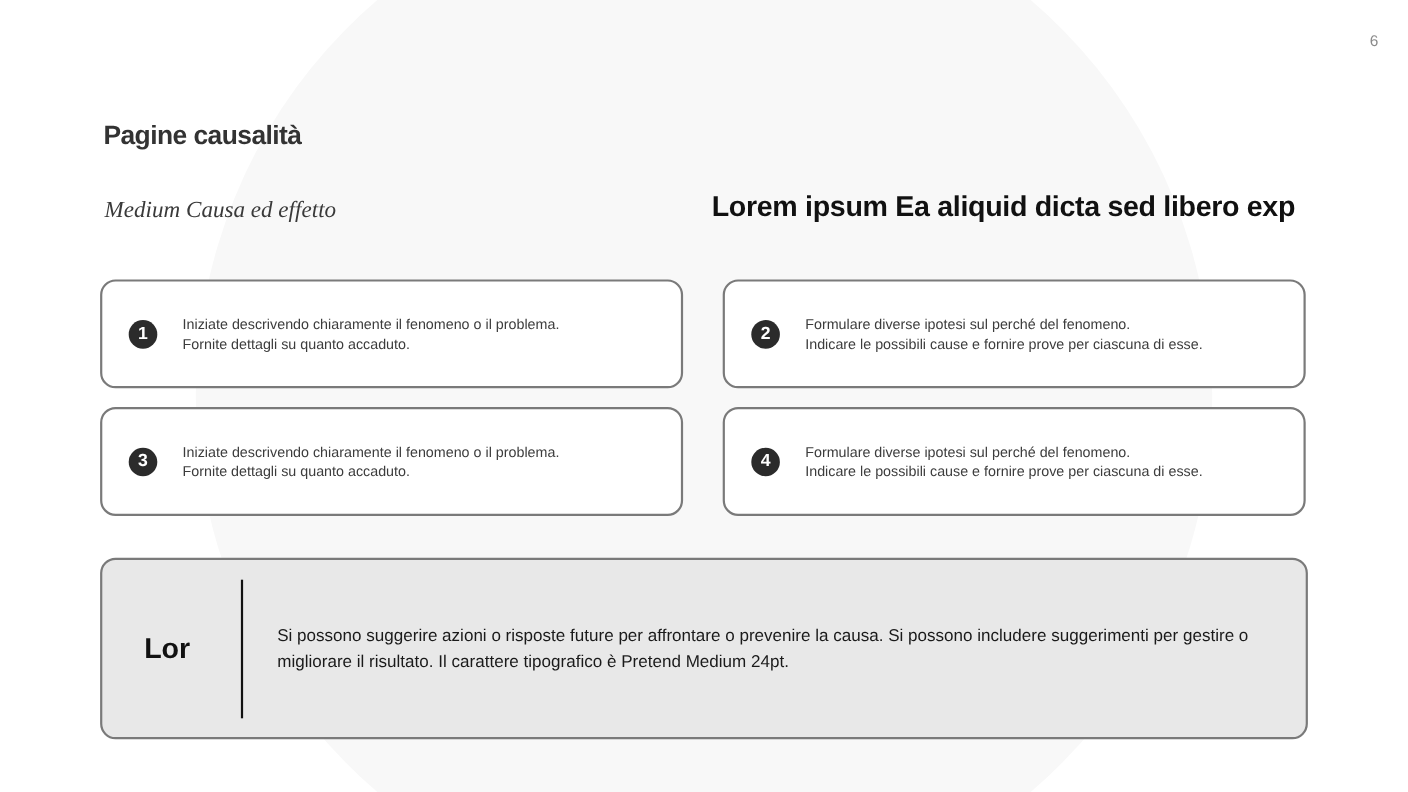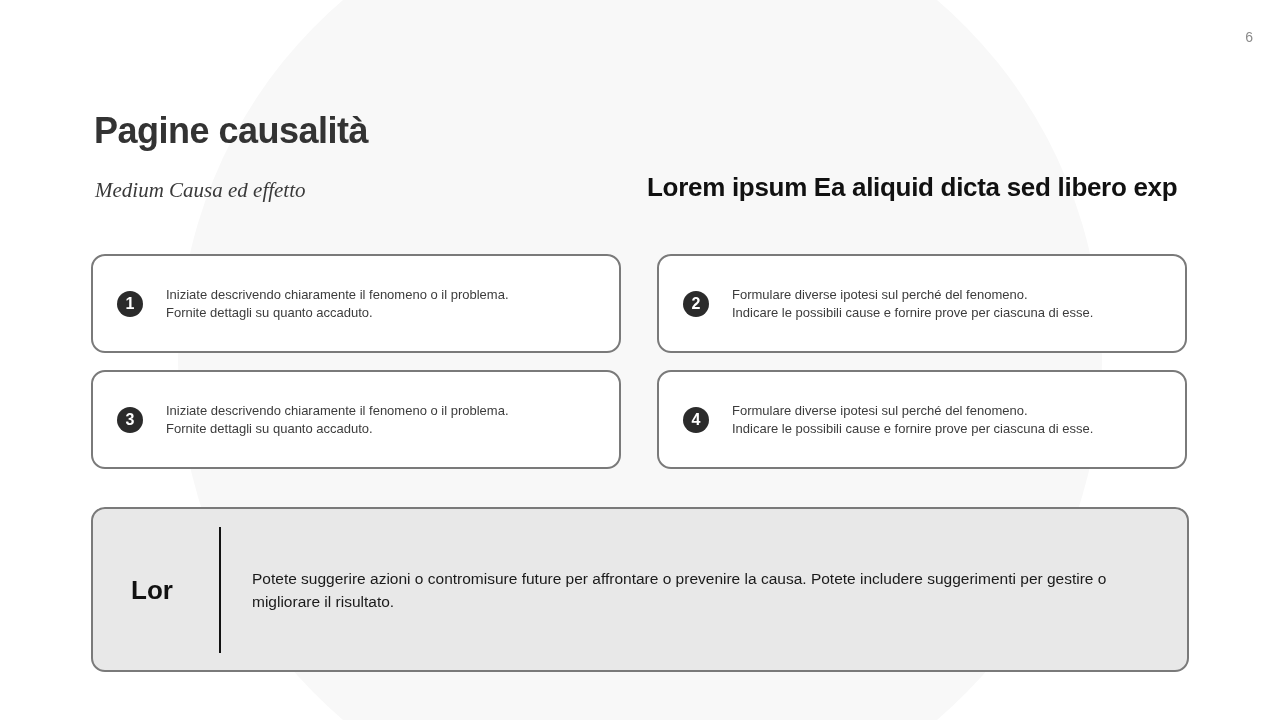--- a/index.html
+++ b/index.html
@@ -30,21 +30,21 @@
       right: 27px;
       top: 29px;
       font-size: 14px;
       color: #8a8a8a;
       z-index: 2;
     }
     .title {
       position: absolute;
       left: 94px;
       top: 110px;
-      font-size: 36px;
+      font-size: 24px;
       font-weight: bold;
       color: #333333;
       letter-spacing: -0.5px;
       margin: 0;
       z-index: 2;
     }
     .subtitle {
       position: absolute;
       left: 95px;
       top: 178px;
@@ -198,15 +198,15 @@
   <div class="card-text">
     <span>Formulare diverse ipotesi sul perché del fenomeno.</span>
     <span>Indicare le possibili cause e fornire prove per ciascuna di esse.</span>
   </div>
 </div>
 
 <div class="summary">
   <div class="summary-label">Lor</div>
   <div class="summary-divider"></div>
   <div class="summary-text">
-    <span>Potete suggerire azioni o contromisure future per affrontare o prevenire la causa. Potete includere suggerimenti per gestire o migliorare il risultato.</span>
+    <span>Si possono suggerire azioni o risposte future per affrontare o prevenire la causa. Si possono includere suggerimenti per gestire o migliorare il risultato. Il carattere tipografico è Pretend Medium 24pt.</span>
   </div>
 </div>
 
 </body></html>

